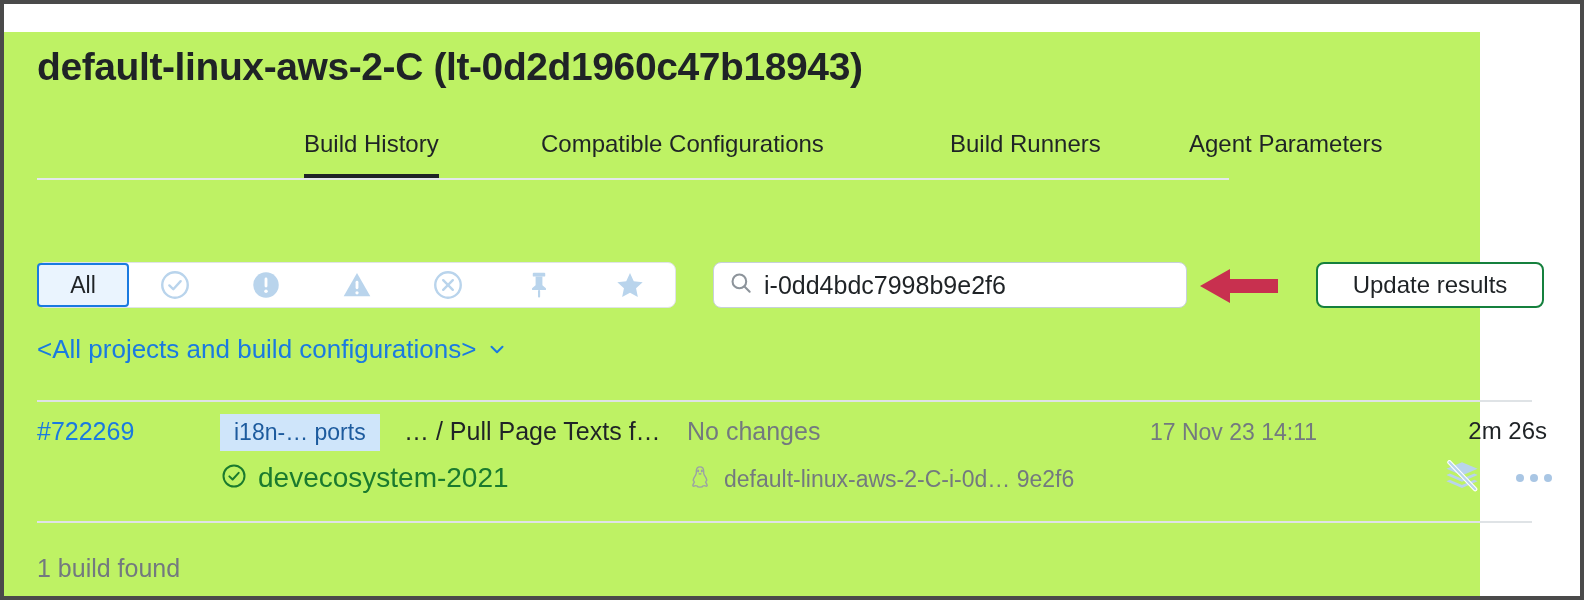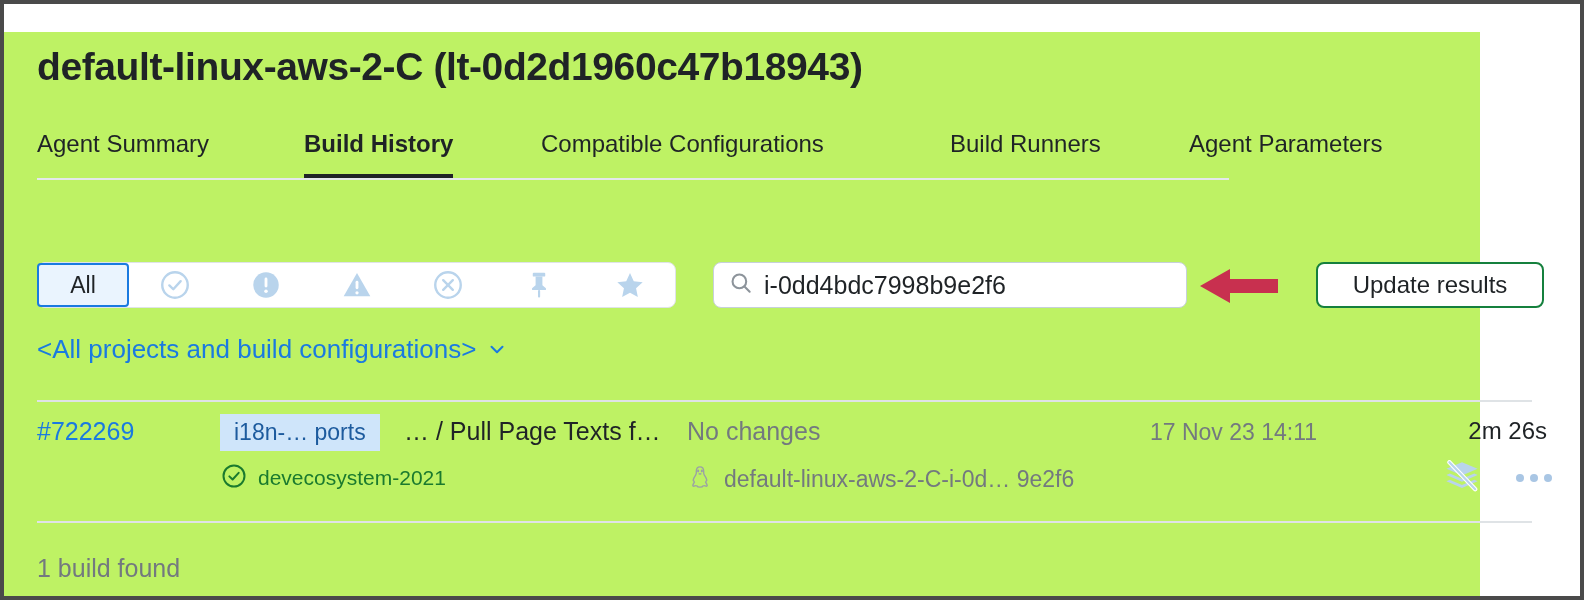--- a/index.html
+++ b/index.html
@@ -55,21 +55,21 @@
     position: absolute;
     top: 0;
     height: 48px;
     font-size: 24px;
     color: #1f2326;
     white-space: nowrap;
     cursor: pointer;
     box-sizing: border-box;
   }
   .tab.selected {
-    font-weight: bold;
+    font-weight: normal;
     border-bottom: 4px solid #1f2326;
     padding-bottom: 15px;
     text-align: center;
   }
 
   
   .filter-bar {
     position: absolute;
     left: 33px;
     top: 230px;
@@ -214,21 +214,21 @@
     white-space: nowrap;
   }
   .build-status {
     position: absolute;
     left: 216px; top: 50px;
     display: flex;
     align-items: center;
     gap: 10px;
   }
   .build-status-text {
-    font-size: 21px;
+    font-size: 28px;
     color: #1a7a2e;
     cursor: pointer;
     white-space: nowrap;
   }
   .build-changes {
     position: absolute;
     left: 683px; top: 5px;
     font-size: 25px;
     color: #73797f;
     white-space: nowrap;
@@ -292,21 +292,20 @@
 </style>
 </head>
 <body>
 
 <div class="screenshot-frame">
 <div class="page">
 
   <div class="page-title">default-linux-aws-2-C (lt-0d2d1960c47b18943)</div>
 
   <div class="tabs">
-    <div class="tab" style="left:0px;">Agent Summary</div>
     <div class="tab selected" style="left:267px;">Build History</div>
     <div class="tab" style="left:504px;">Compatible Configurations</div>
     <div class="tab" style="left:913px;">Build Runners</div>
     <div class="tab" style="left:1152px;">Agent Parameters</div>
   </div>
 
   <div class="filter-bar">
     <div class="filter-all">All</div>
 
     <div class="filter-icon-btn">

